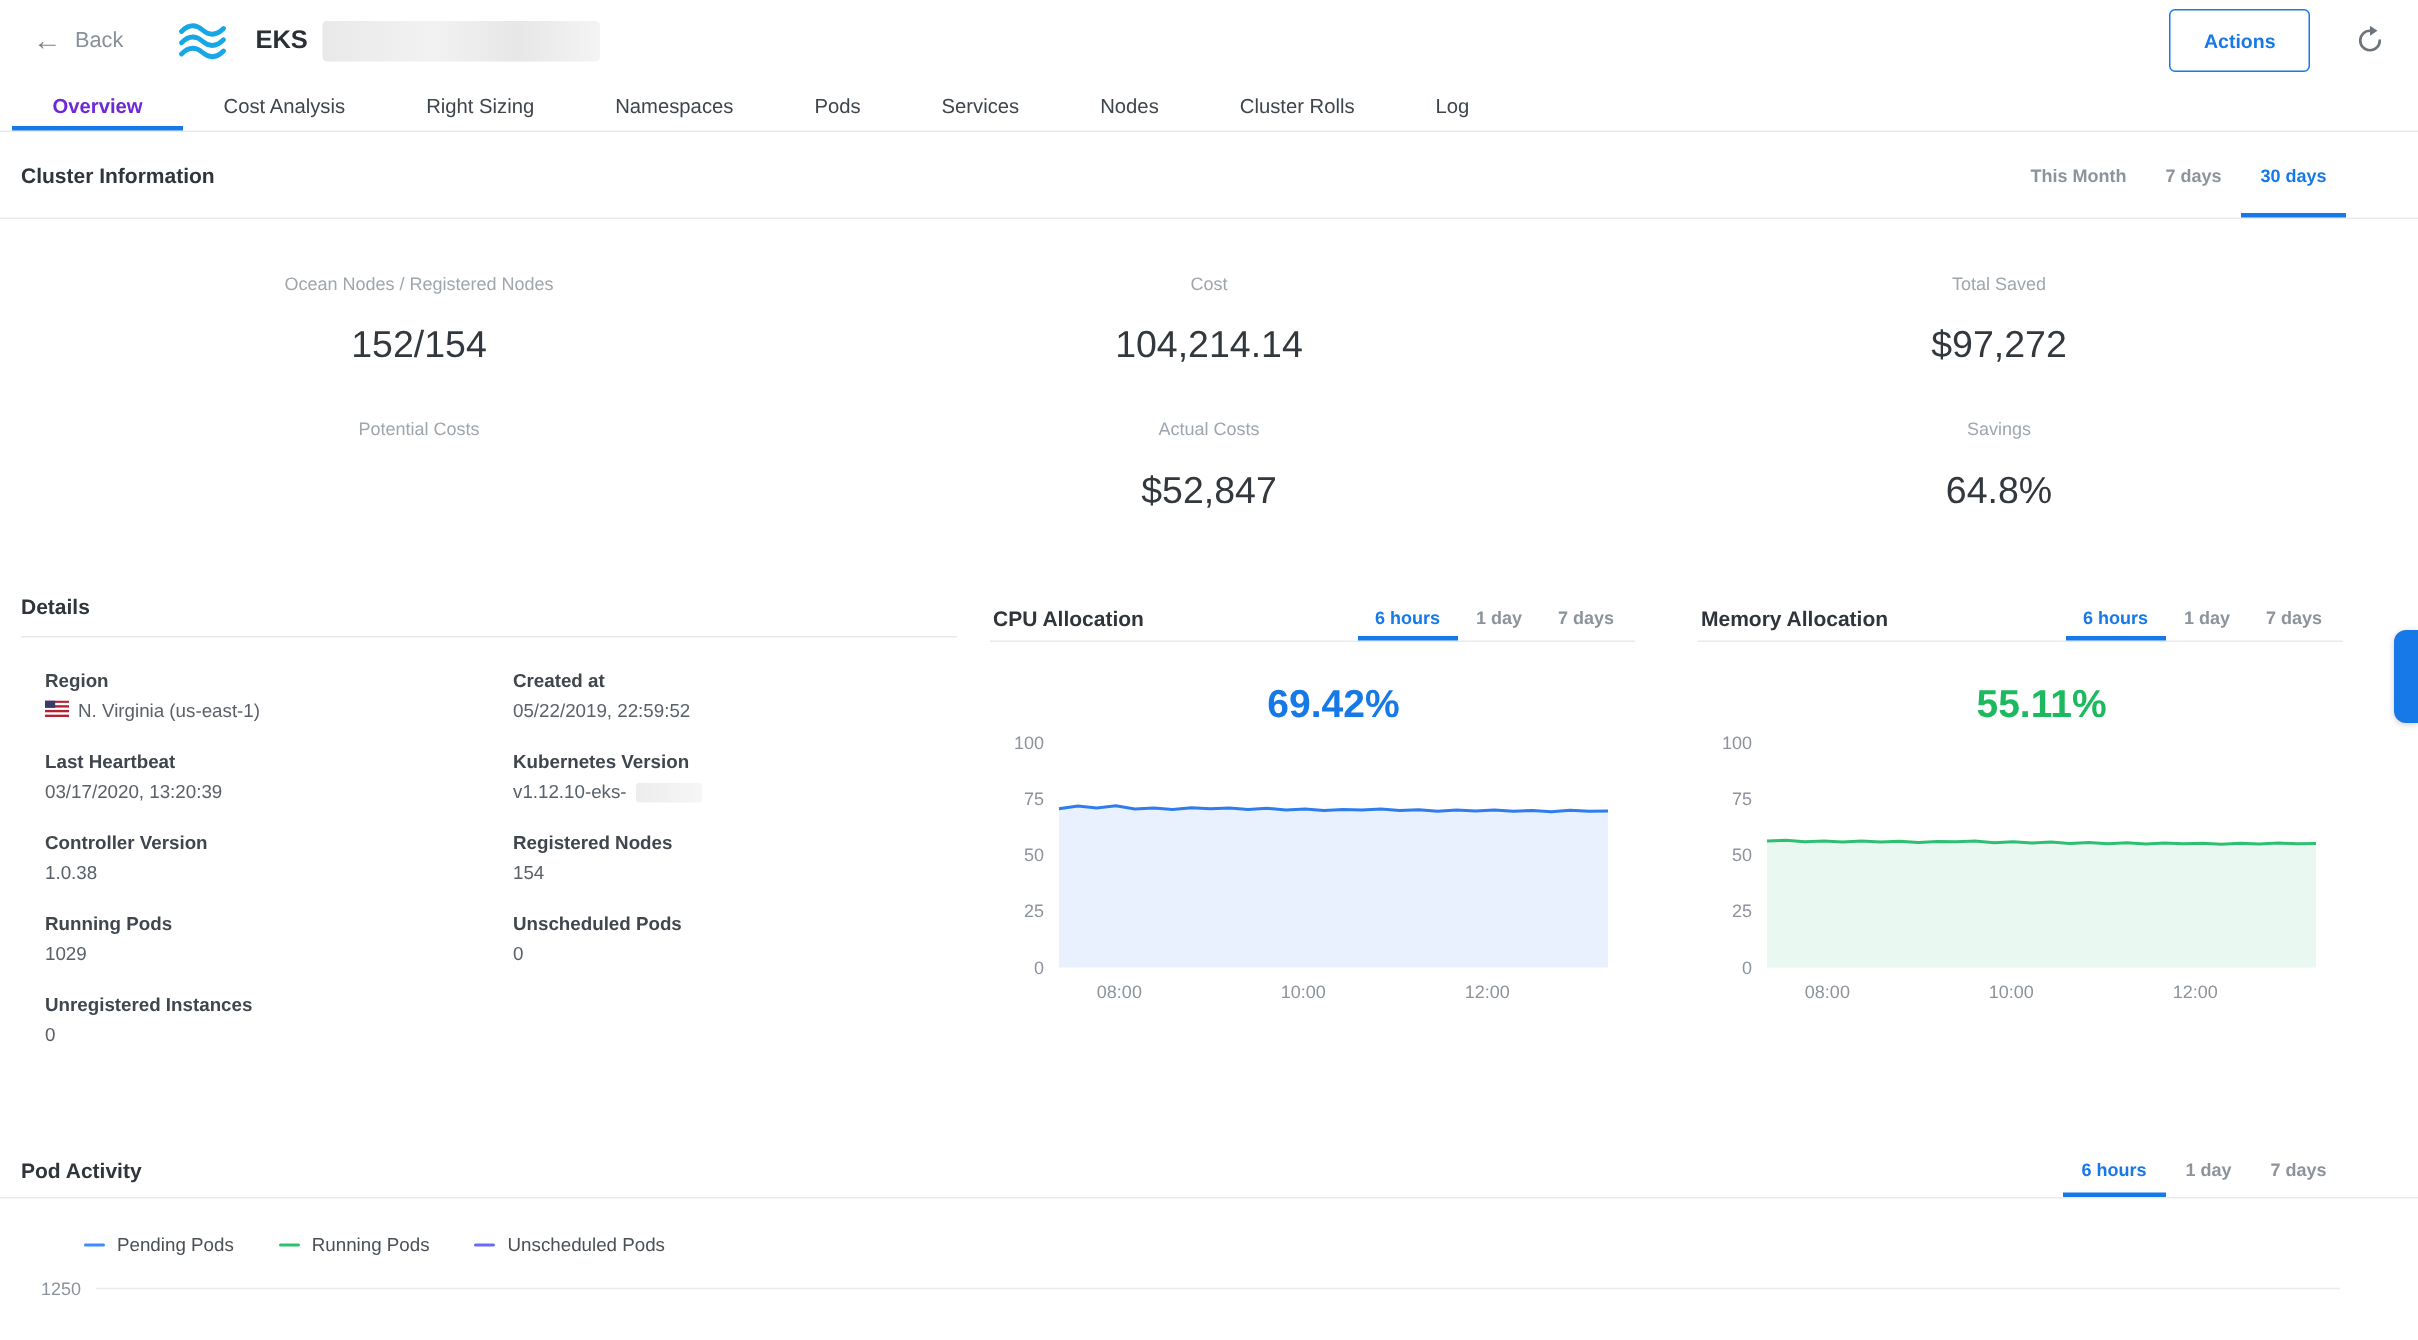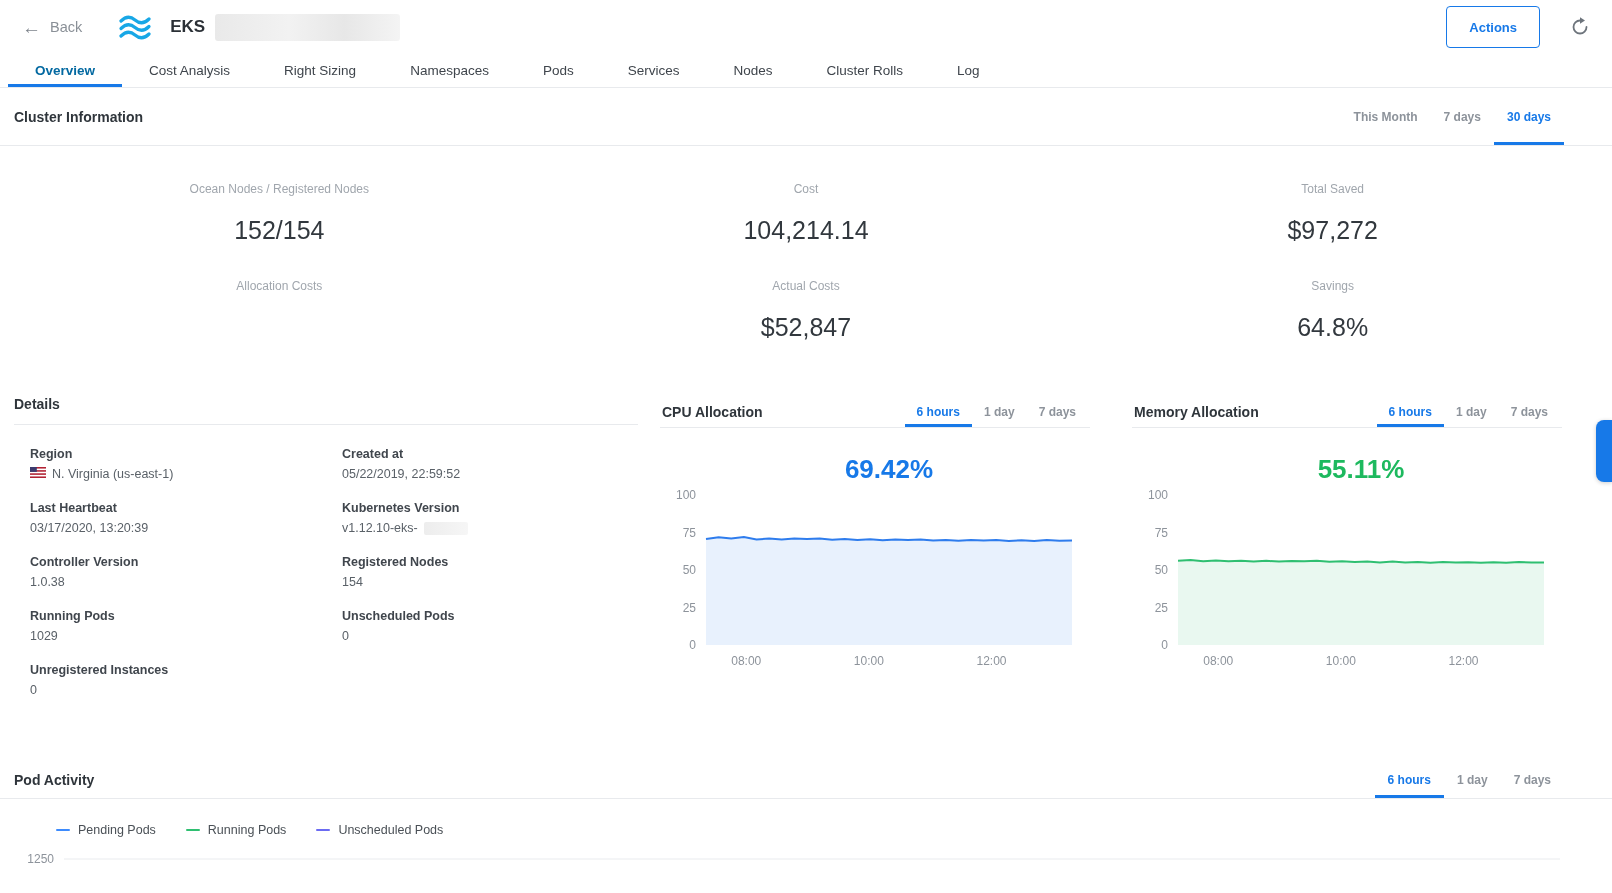--- a/index.html
+++ b/index.html
@@ -15,21 +15,21 @@
   .cluster-title { margin-left:18px; font-size:17px; font-weight:700; color:#2b3036; }
   .blur-box { display:inline-block; width:185px; height:27px; margin-left:10px; border-radius:3px;
     background:linear-gradient(90deg,#e9e9e9,#f2f2f2 40%,#e7e7e7 70%,#f4f4f4); vertical-align:middle; }
   .actions-btn { margin-left:auto; height:42px; padding:0 22px; background:#fff; border:1px solid #1779e8;
     border-radius:4px; color:#1779e8; font-size:13px; font-weight:600; cursor:pointer; font-family:inherit; }
   .refresh { margin-left:30px; cursor:pointer; display:flex; align-items:center; }
 
   
   .tabbar { height:34px; display:flex; align-items:stretch; padding-left:8px; border-bottom:1px solid #e8eaed; }
   .tab { display:flex; align-items:center; padding:0 27px; font-size:13.5px; color:#3f454c; cursor:pointer; }
-  .tab.active { color:#0369a1; font-weight:600; box-shadow: inset 0 -3px 0 #1779e8; }
+  .tab.active { color:#6d28d9; font-weight:600; box-shadow: inset 0 -3px 0 #1779e8; }
 
   
   .sec-head { display:flex; align-items:stretch; justify-content:space-between; border-bottom:1px solid #e8eaed; }
   .sec-head .sec-title { display:flex; align-items:center; font-size:14px; font-weight:700; color:#2f353b; }
   .ranges { display:flex; align-items:stretch; }
   .range { display:flex; align-items:center; padding:0 13px; font-size:12px; font-weight:600; color:#8d939b; cursor:pointer; }
   .range.active { color:#1779e8; box-shadow: inset 0 -3px 0 #1779e8; }
 
   .cluster-head { height:58px; padding:0 48px 0 14px; }
 
@@ -130,21 +130,21 @@
     </div>
     <div class="stat">
       <div class="stat-label">Cost</div>
       <div class="stat-value">104,214.14</div>
     </div>
     <div class="stat">
       <div class="stat-label">Total Saved</div>
       <div class="stat-value">$97,272</div>
     </div>
     <div class="stat">
-      <div class="stat-label">Allocation Costs</div>
+      <div class="stat-label">Potential Costs</div>
     </div>
     <div class="stat">
       <div class="stat-label">Actual Costs</div>
       <div class="stat-value">$52,847</div>
     </div>
     <div class="stat">
       <div class="stat-label">Savings</div>
       <div class="stat-value">64.8%</div>
     </div>
   </div>

